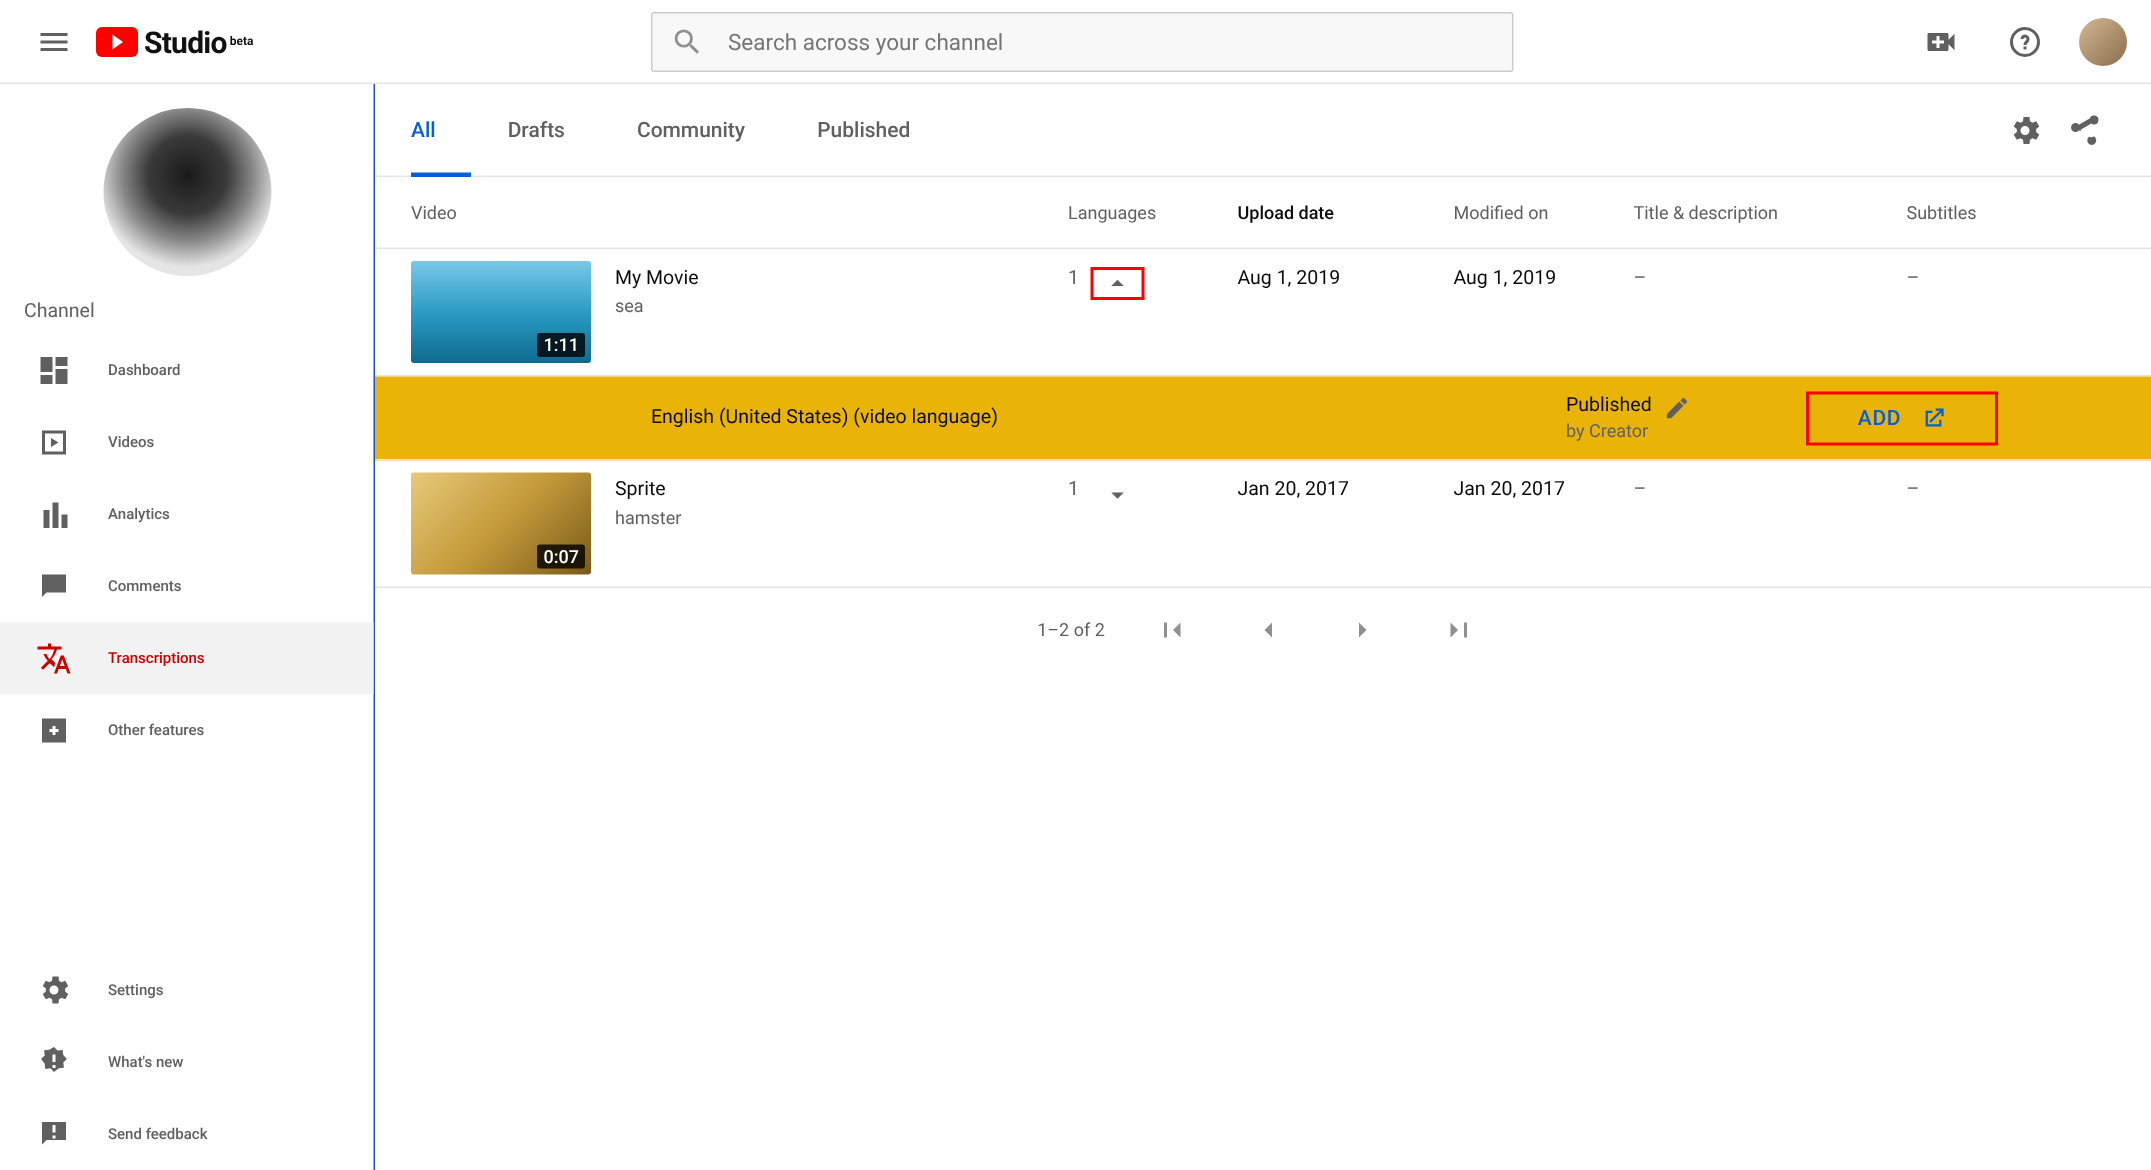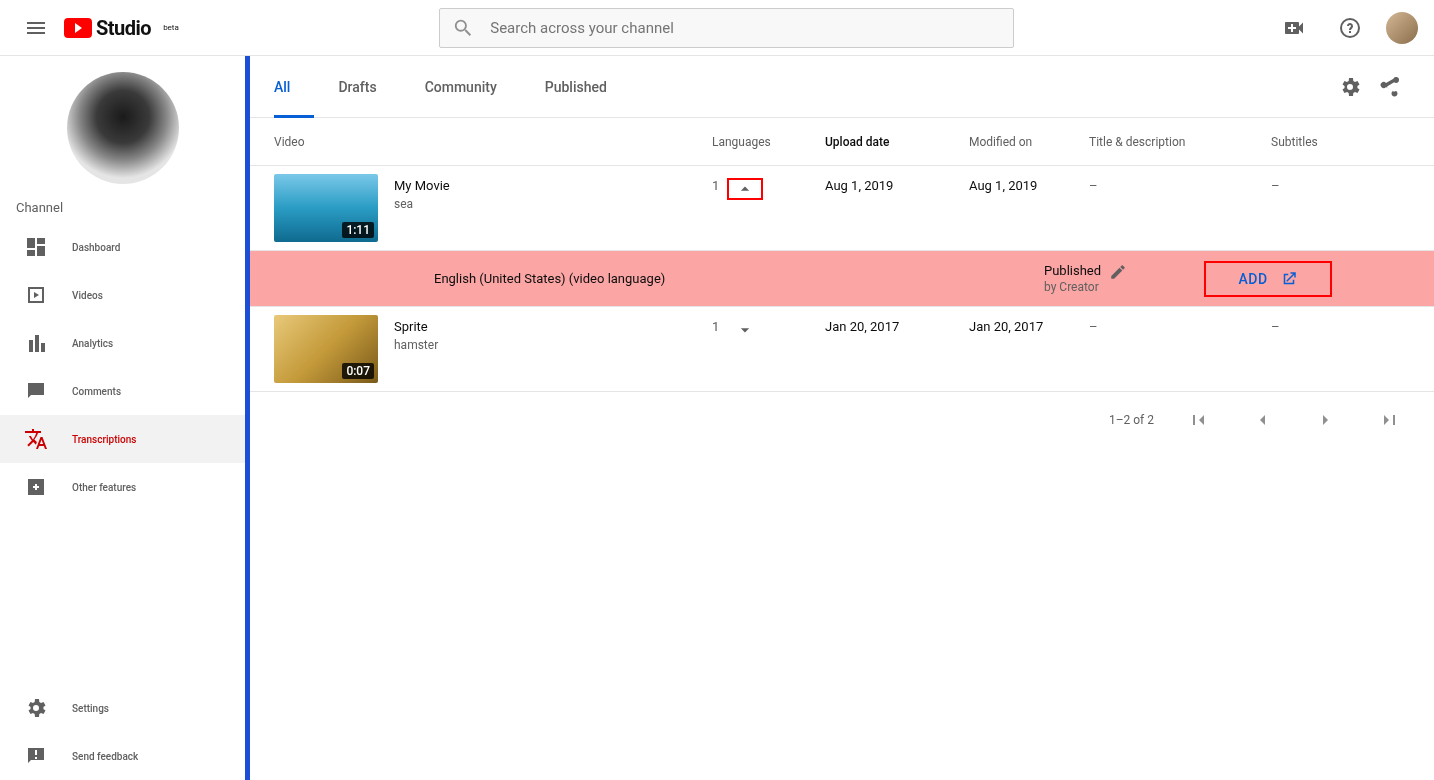--- a/index.html
+++ b/index.html
@@ -5,32 +5,32 @@
 * { margin: 0; padding: 0; box-sizing: border-box; font-family: Roboto, Arial, sans-serif; }
 body { background: #fff; color: #606060; font-size: 14px; width: 1434px; }
 
 
 .header { height: 56px; display: flex; align-items: center; padding: 0 16px; border-bottom: 1px solid #e5e5e5; }
 .hamburger { width: 40px; height: 40px; display: flex; align-items: center; justify-content: center; cursor: pointer; }
 .logo { display: flex; align-items: center; margin-left: 8px; font-weight: 700; color: #111; }
 .logo-shape { width: 28px; height: 20px; background: #ff0000; border-radius: 4px; position: relative; display: inline-block; margin-right: 4px; }
 .logo-shape::after { content: ""; position: absolute; left: 11px; top: 5px; border-left: 7px solid #fff; border-top: 5px solid transparent; border-bottom: 5px solid transparent; }
 .logo-text { font-size: 20px; font-weight: 700; letter-spacing: -0.5px;}
-.logo-beta { font-size: 8px; vertical-align: super; margin-left: 12px; font-weight: 400;}
+.logo-beta { font-size: 8px; vertical-align: super; margin-left: 2px; font-weight: 700;}
 .search-box { margin-left: auto; margin-right: auto; width: 575px; height: 40px; background: #f8f8f8; border: 1px solid #ccc; border-radius: 2px; display: flex; align-items: center; padding: 0 12px; }
 .search-box input { border: none; background: transparent; outline: none; width: 100%; font-size: 15px; color: #606060; margin-left: 16px; }
 .header-actions { display: flex; align-items: center; gap: 16px; }
 .icon-btn { width: 40px; height: 40px; display: flex; align-items: center; justify-content: center; cursor: pointer; color: #606060; }
 .avatar { width: 32px; height: 32px; border-radius: 50%; background: linear-gradient(135deg,#d4b896,#8a6d4a); }
 
 
 .body-wrap { display: flex; }
 
 
-.sidebar { width: 250px; border-right: 5px solid #1d4ed8; min-height: 724px; padding-top: 16px; display: flex; flex-direction: column; }
+.sidebar { width: 250px; border-right: 1px solid #1d4ed8; min-height: 724px; padding-top: 16px; display: flex; flex-direction: column; }
 .channel-avatar { width: 112px; height: 112px; border-radius: 50%; margin: 0 auto 16px; background: radial-gradient(circle at 50% 40%, #1a1a1a 0%, #3a3a3a 30%, #888 50%, #e5e5e5 70%); position: relative; overflow: hidden; }
 .channel-label { padding: 0 24px 8px 16px; color: #606060; font-size: 13px; }
 .nav-item { display: flex; align-items: center; height: 48px; padding: 0 24px; cursor: pointer; color: #606060; }
 .nav-item.active { background: #f2f2f2; color: #cc0000; }
 .nav-item .nav-icon { width: 24px; height: 24px; margin-right: 24px; display: flex; align-items: center; justify-content: center; }
 .nav-item.active .nav-icon { color: #cc0000; }
 .nav-label { font-size: 10px; font-weight: 500; }
 .sidebar-spacer { flex: 1; }
 
 
@@ -45,42 +45,42 @@
 
 .table-header { display: flex; height: 48px; align-items: center; padding: 0 24px; border-bottom: 1px solid #e5e5e5; font-size: 12px; color: #606060; }
 .col-video { width: 438px; }
 .col-lang { width: 113px; }
 .col-date { width: 144px; color: #0d0d0d; font-weight: 500; }
 .col-mod { width: 120px; }
 .col-title { width: 182px; }
 .col-sub { flex: 1; }
 
 .row { display: flex; padding: 8px 24px; border-bottom: 1px solid #e5e5e5; }
-.thumb { width: 104px; height: 68px; background: #333; position: relative; border-radius: 2px; }
+.thumb { width: 120px; height: 68px; background: #333; position: relative; border-radius: 2px; }
 .thumb.wave { background: linear-gradient(180deg,#7ac8e8 0%, #2a9cc4 50%, #0f6a8f 100%); }
 .thumb.hamster { background: linear-gradient(135deg,#e8c97a,#c49a3a,#7a5a1a); }
 .thumb .dur { position: absolute; right: 4px; bottom: 4px; background: rgba(0,0,0,0.8); color: #fff; padding: 1px 4px; border-radius: 2px; font-size: 12px; font-weight: 500; }
 .video-meta { margin-left: 16px; }
 .video-title { color: #0d0d0d; font-size: 13px; margin-top: 4px;}
 .video-sub { font-size: 12px; color: #606060; margin-top: 4px; }
 .cell { font-size: 13px; padding-top: 4px;}
 .cell.dark { color: #0d0d0d; }
 .lang-cell { display: flex; align-items: flex-start; gap: 8px; }
 .expand-btn { width: 36px; height: 22px; display: flex; align-items: center; justify-content: center; }
 .expand-btn.highlight { border: 2px solid #ff0000; }
 
-.lang-row { display: flex; height: 56px; align-items: center; padding: 0 24px 0 184px; border-bottom: 1px solid #e5e5e5; background: #fca5a5; }
+.lang-row { display: flex; height: 56px; align-items: center; padding: 0 24px 0 184px; border-bottom: 1px solid #e5e5e5; background: #eab308; }
 .lang-name { width: 610px; font-size: 13px; color: #0d0d0d; }
 .status-cell { width: 160px; display: flex; align-items: flex-start; gap: 8px; }
 .status-text { font-size: 13px; color: #0d0d0d; }
 .status-sub { font-size: 12px; color: #606060; margin-top: 2px; }
 .add-cell { }
 .add-box { border: 2px solid #ff0000; display: inline-flex; align-items: center; justify-content: center; width: 128px; height: 36px; color: #065fd4; font-size: 14px; font-weight: 500; letter-spacing: 0.5px; gap: 12px; }
 
-.pagination { display: flex; align-items: center; justify-content: flex-end; height: 56px; padding: 0 24px; gap: 24px; font-size: 12px; color: #606060; }
+.pagination { display: flex; align-items: center; justify-content: center; height: 56px; padding: 0 24px; gap: 24px; font-size: 12px; color: #606060; }
 .page-btn { width: 40px; height: 40px; display: flex; align-items: center; justify-content: center; color: #909090; cursor: pointer; }
 
 svg { display: block; }
 </style>
 </head>
 <body>
 
 <div class="header">
   <div class="hamburger">
     <svg width="24" height="24" viewBox="0 0 24 24">
@@ -170,20 +170,28 @@
 
     <div class="sidebar-spacer"></div>
 
     <div class="nav-item">
       <span class="nav-icon">
           <svg width="24" height="24" viewBox="0 0 24 24">
             <path fill="currentColor" d="M19.4 13a7.5 7.5 0 000-2l2.1-1.6-2-3.5-2.5 1a7.6 7.6 0 00-1.7-1L15 3h-4l-.3 2.9a7.6 7.6 0 00-1.7 1l-2.5-1-2 3.5L6.6 11a7.5 7.5 0 000 2l-2.1 1.6 2 3.5 2.5-1a7.6 7.6 0 001.7 1L11 21h4l.3-2.9a7.6 7.6 0 001.7-1l2.5 1 2-3.5L19.4 13zM12 15a3 3 0 110-6 3 3 0 010 6z"></path>
           </svg>
         </span>
       <span class="nav-label">Settings</span>
+    </div>
+    <div class="nav-item">
+      <span class="nav-icon">
+          <svg width="24" height="24" viewBox="0 0 24 24">
+            <path fill="currentColor" d="M12 2l2.4 2.4 3.4-.4.4 3.4L20.6 10l-2.4 2.4.4 3.4-3.4.4L12 18.6l-2.4-2.4-3.4.4-.4-3.4L3.4 10l2.4-2.4-.4-3.4 3.4-.4L12 2zm-1 5v5h2V7h-2zm0 7v2h2v-2h-2z"></path>
+          </svg>
+        </span>
+      <span class="nav-label">What's new</span>
     </div>
     <div class="nav-item">
       <span class="nav-icon">
           <svg width="24" height="24" viewBox="0 0 24 24">
             <path fill="currentColor" d="M4 4h16v12H7l-3 3V4zm7 2v5h2V6h-2zm0 7v2h2v-2h-2z"></path>
           </svg>
         </span>
       <span class="nav-label">Send feedback</span>
     </div>
   </div>

